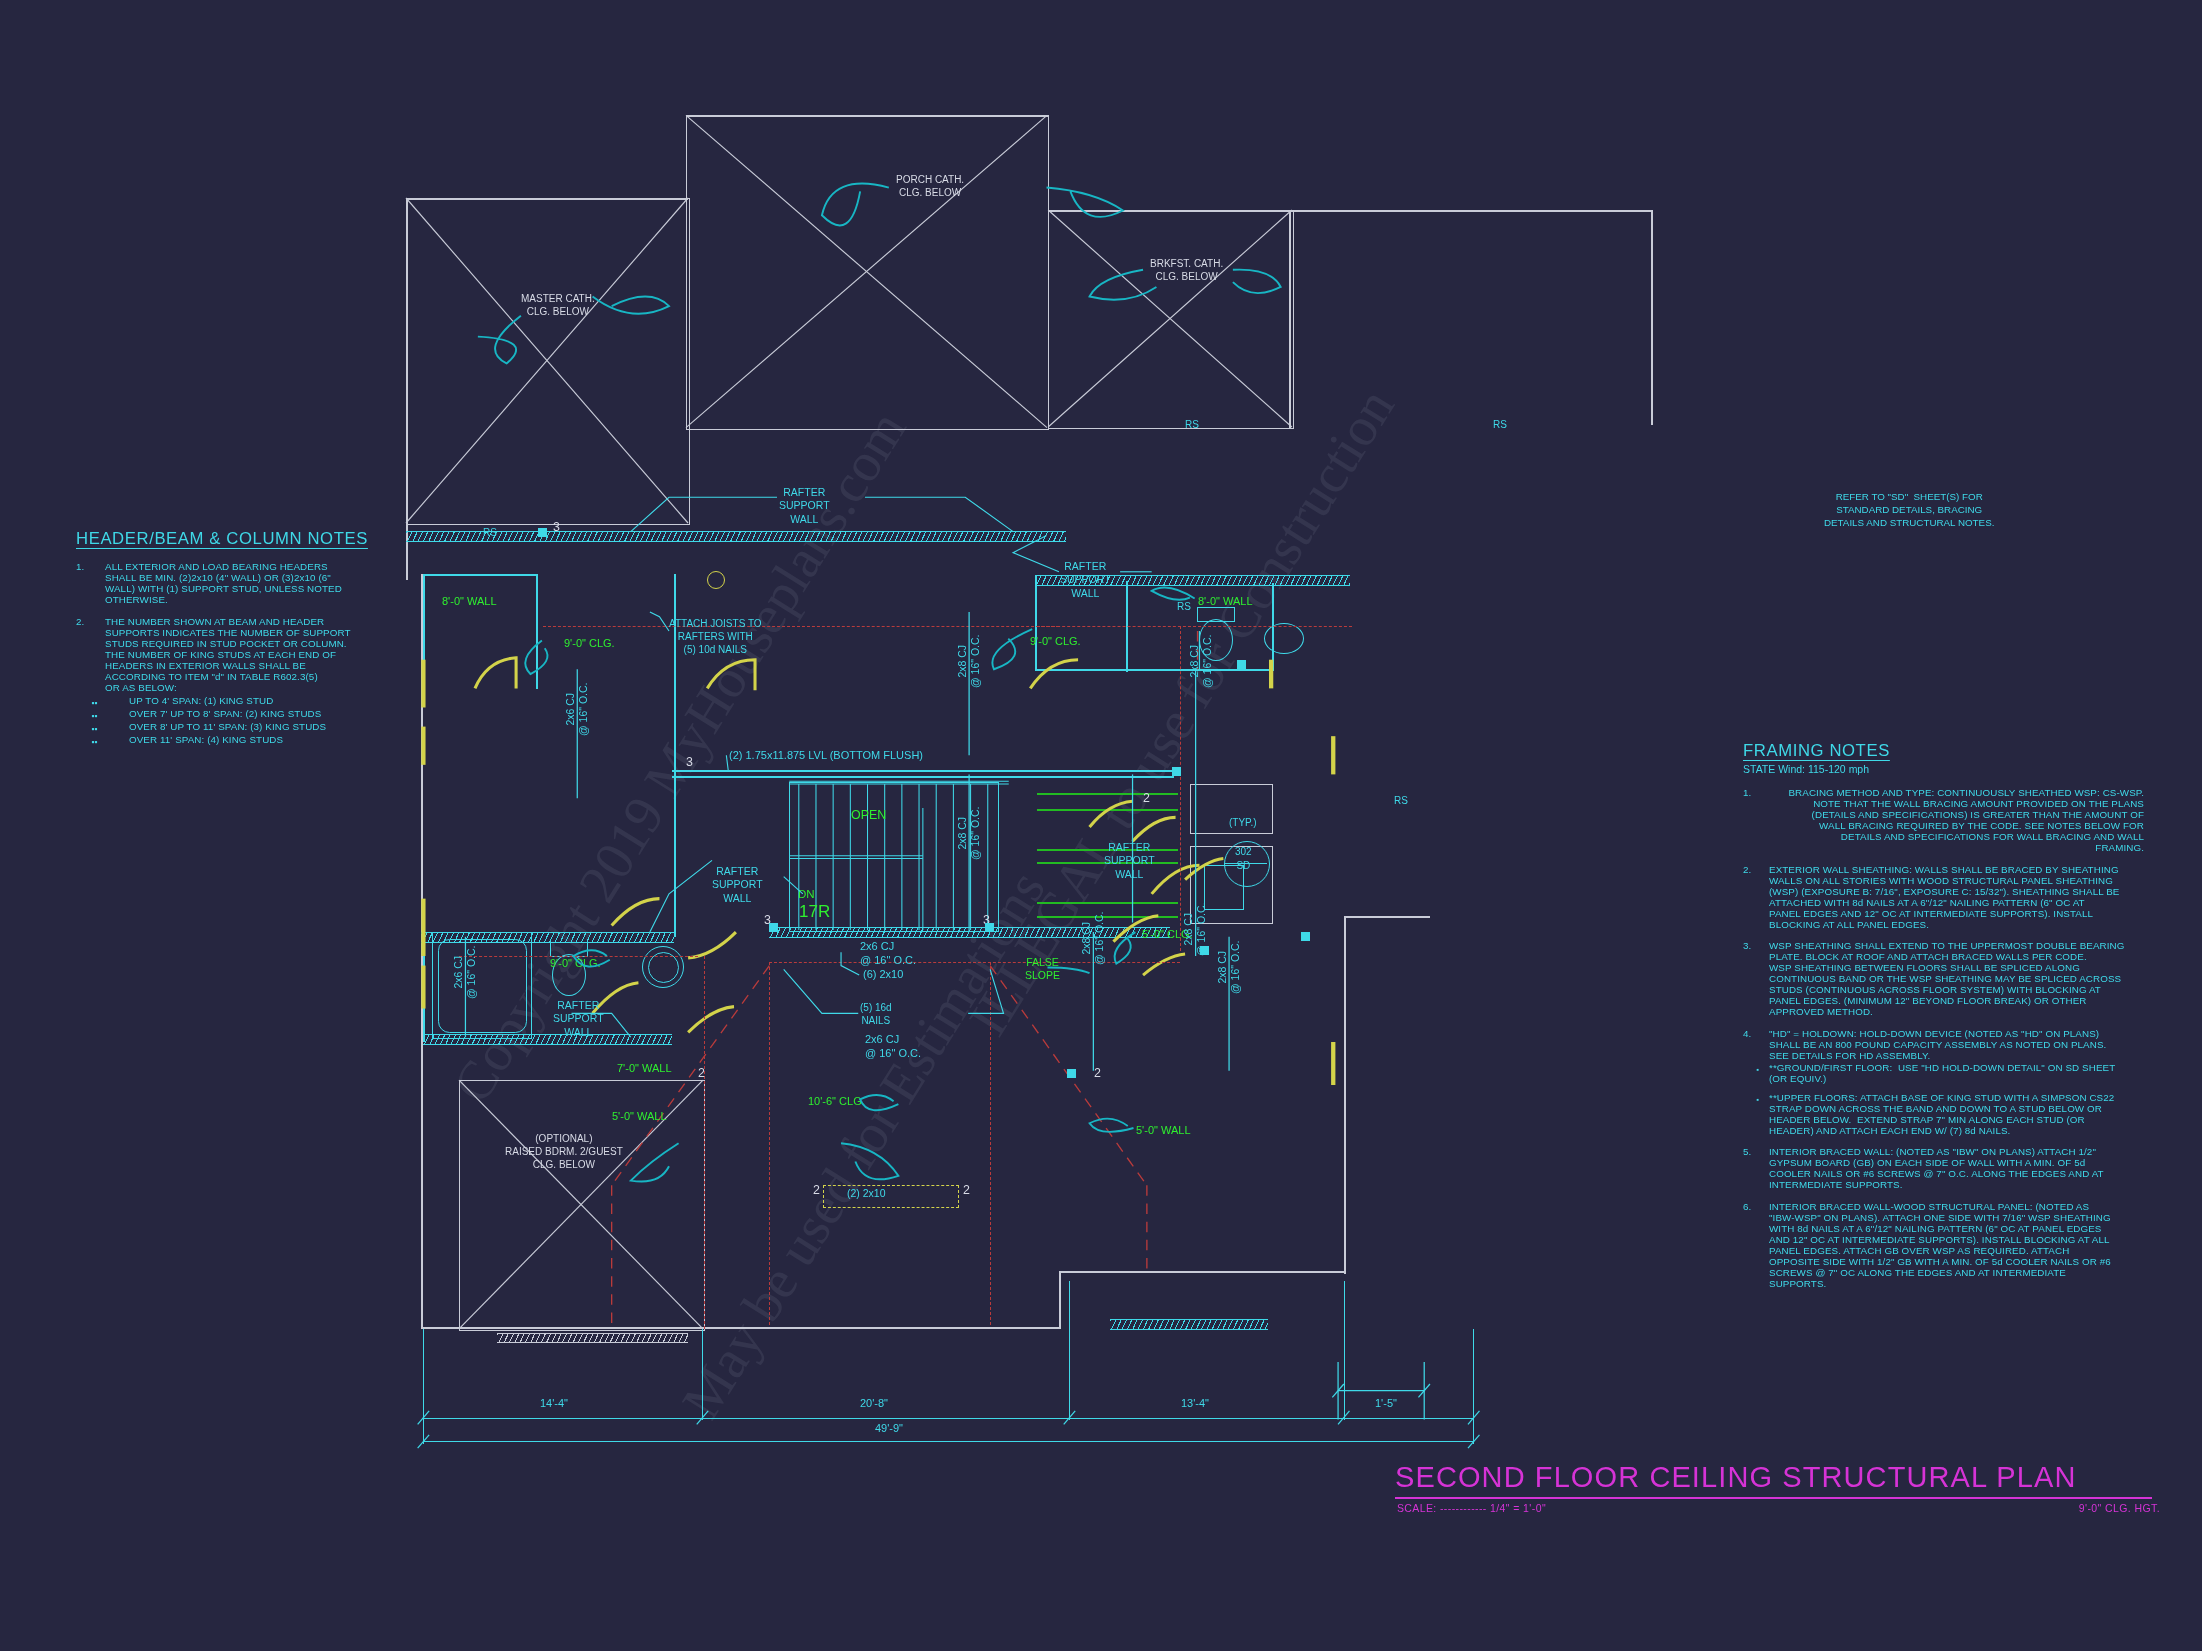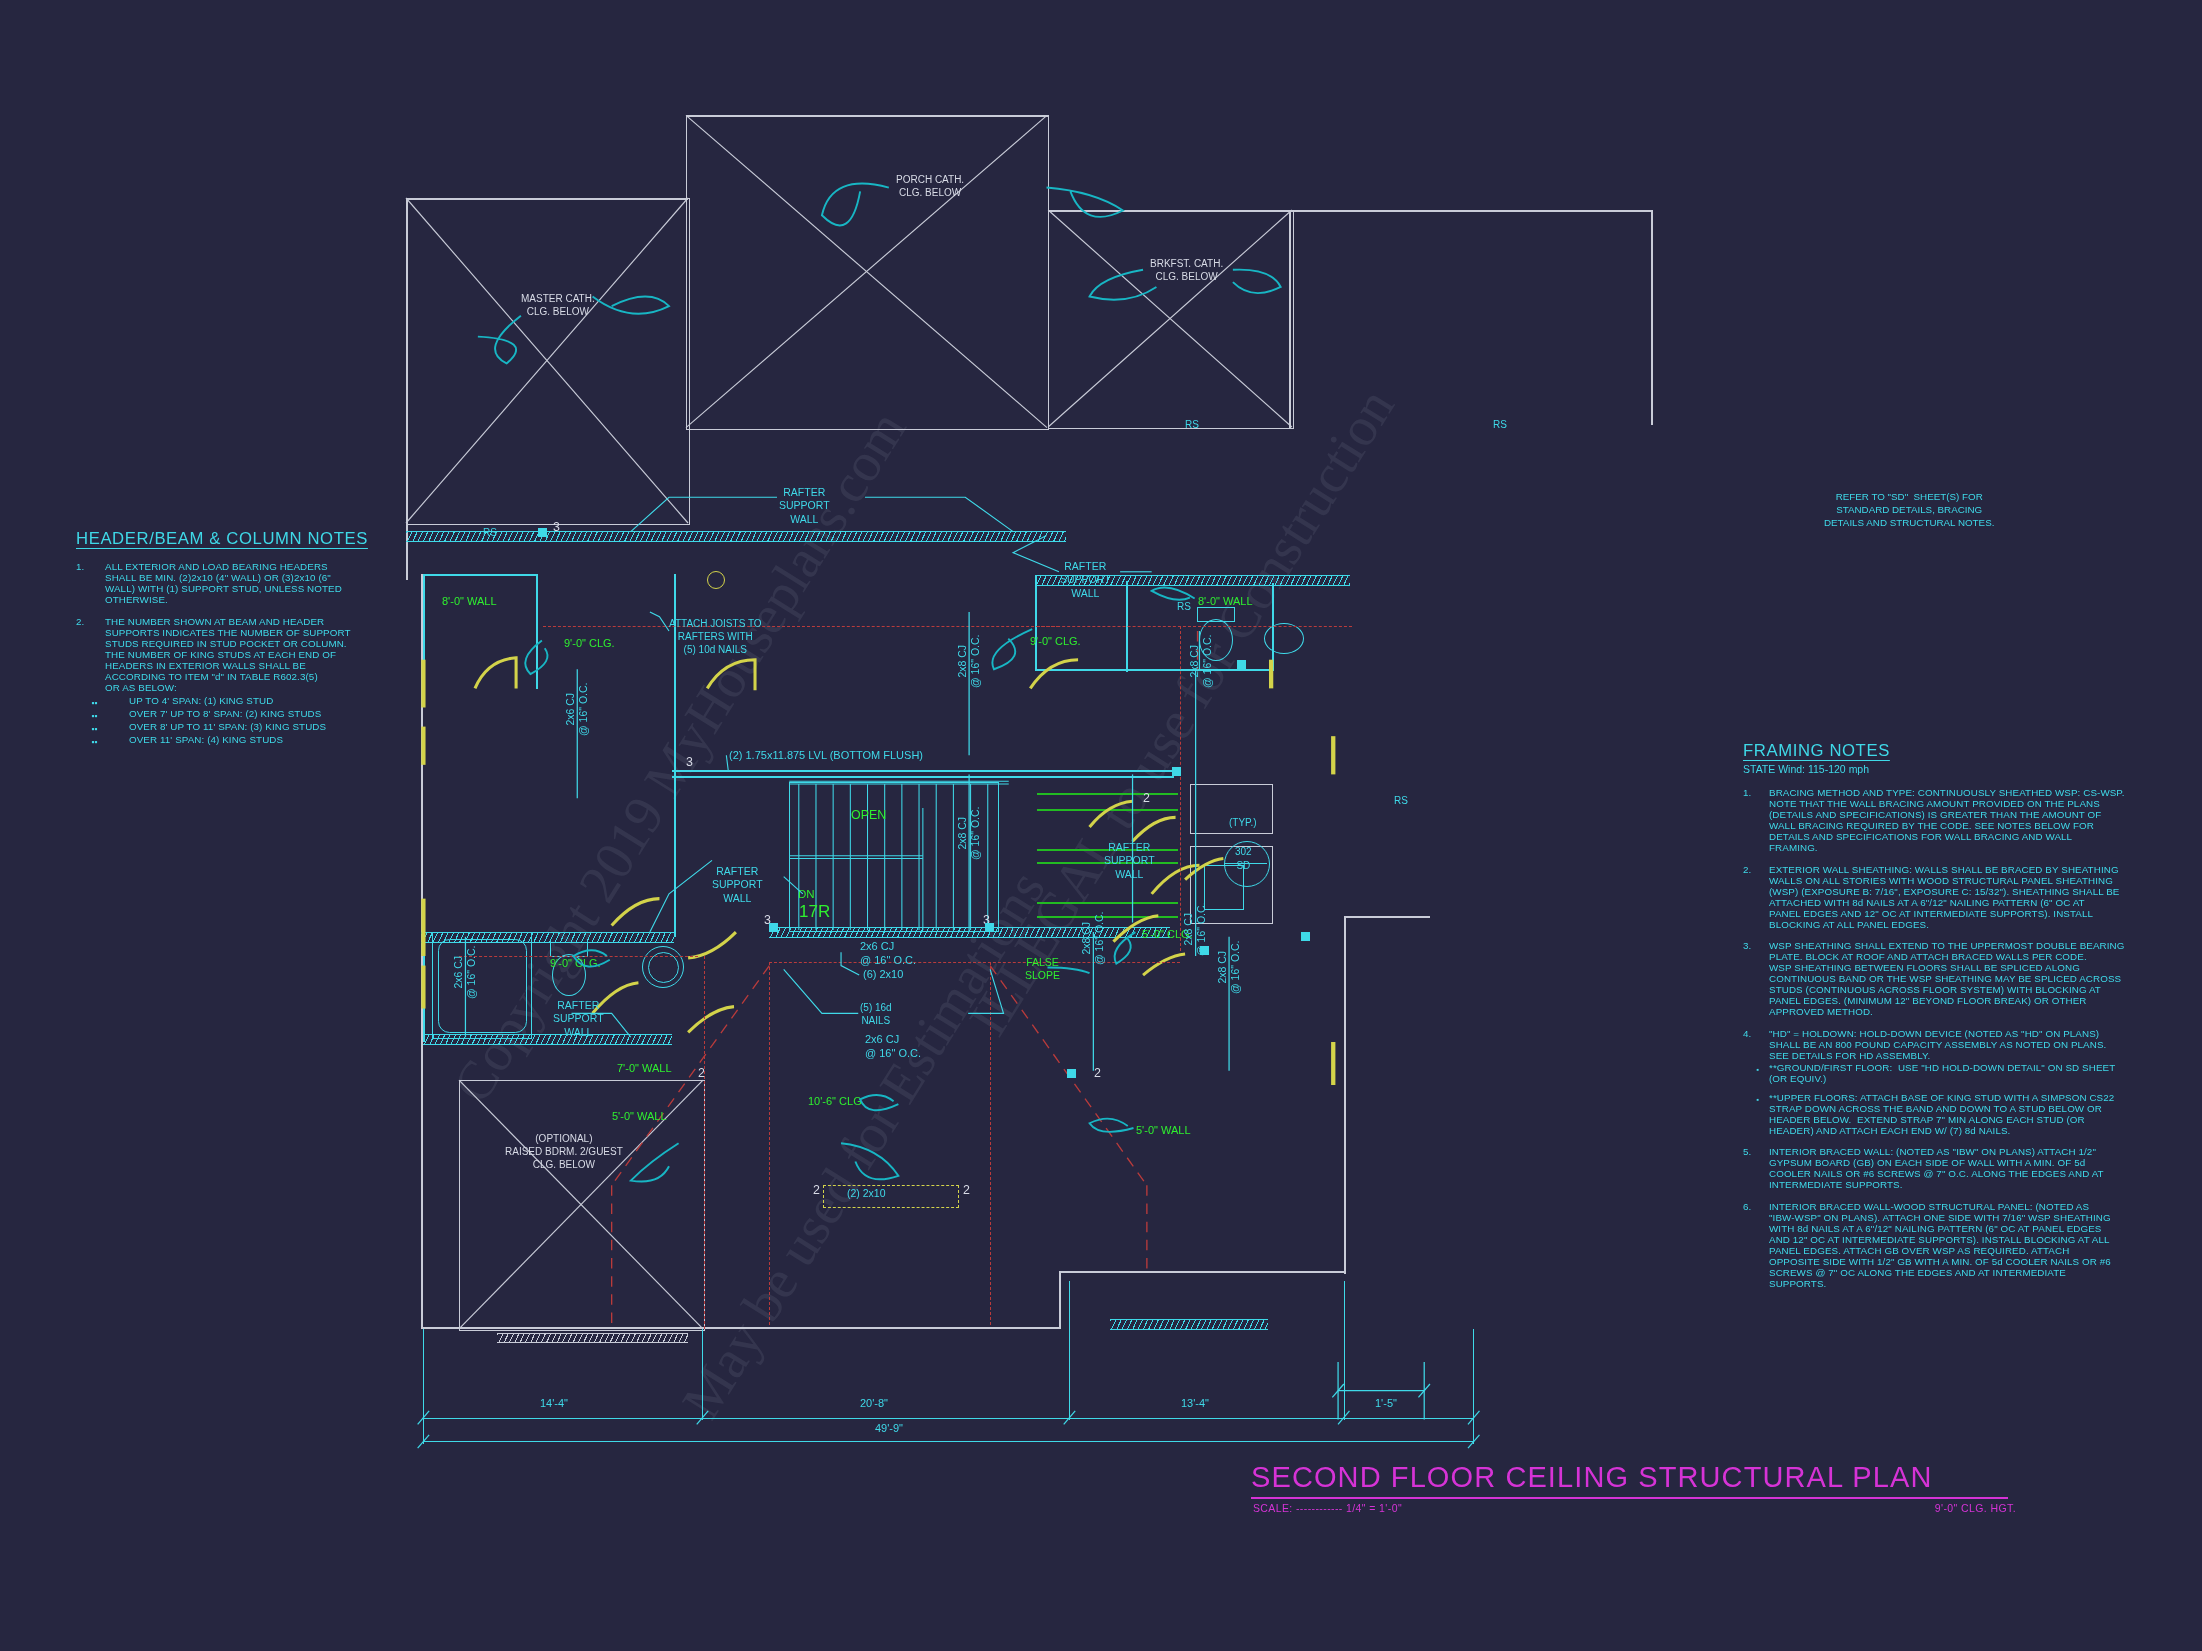--- a/index.html
+++ b/index.html
@@ -422,21 +422,21 @@
   <div class="t cyan" style="left: 1824px; top: 490px; font-size: 9.8px; text-align: center; line-height: 1.35; white-space: pre;">REFER TO "SD"  SHEET(S) FOR
 STANDARD DETAILS, BRACING
 DETAILS AND STRUCTURAL NOTES.</div>
 
   <div class="tb" style="left:1743px;top:741px;width:401px;">
     <div class="noteTitle cyan">FRAMING NOTES</div>
     <div class="cyan" style="font-size:10.5px;margin-top:1.9px;">STATE Wind: 115-120 mph</div>
 
     <div style="position:relative;margin-top:12.4px;">
       <div class="numCol cyan" style="left:0;top:0;">1.</div>
-      <div class="noteBody cyan" style="margin-left: 26px; white-space: pre;">BRACING METHOD AND TYPE: CONTINUOUSLY SHEATHED WSP: CS-WSP.
+      <div class="noteBody cyan" style="margin-left: 26px; white-space: pre; text-align: right;">BRACING METHOD AND TYPE: CONTINUOUSLY SHEATHED WSP: CS-WSP.
 NOTE THAT THE WALL BRACING AMOUNT PROVIDED ON THE PLANS
 (DETAILS AND SPECIFICATIONS) IS GREATER THAN THE AMOUNT OF
 WALL BRACING REQUIRED BY THE CODE. SEE NOTES BELOW FOR
 DETAILS AND SPECIFICATIONS FOR WALL BRACING AND WALL
 FRAMING.</div>
     </div>
     <div style="position:relative;margin-top:10.5px;">
       <div class="numCol cyan" style="left:0;top:0;">2.</div>
       <div class="noteBody cyan" style="margin-left: 26px; white-space: pre;">EXTERIOR WALL SHEATHING: WALLS SHALL BE BRACED BY SHEATHING
 WALLS ON ALL STORIES WITH WOOD STRUCTURAL PANEL SHEATHING
@@ -486,21 +486,21 @@
 "IBW-WSP" ON PLANS). ATTACH ONE SIDE WITH 7/16" WSP SHEATHING
 WITH 8d NAILS AT A 6"/12" NAILING PATTERN (6" OC AT PANEL EDGES
 AND 12" OC AT INTERMEDIATE SUPPORTS). INSTALL BLOCKING AT ALL
 PANEL EDGES. ATTACH GB OVER WSP AS REQUIRED. ATTACH
 OPPOSITE SIDE WITH 1/2" GB WITH A MIN. OF 5d COOLER NAILS OR #6
 SCREWS @ 7" OC ALONG THE EDGES AND AT INTERMEDIATE
 SUPPORTS.</div>
     </div>
   </div>
 
-  <div class="tb" style="left:1251px;top:1461px;width:765px;">
+  <div class="tb" style="left:1395px;top:1461px;width:765px;">
     <div class="titleMain">SECOND FLOOR CEILING STRUCTURAL PLAN</div>
     <div style="height:2.9px;"></div>
     <div style="width:757px;height:1.9px;background:#d633d6;"></div>
     <div style="position:relative;height:17px;margin-top:2.9px;">
       <span class="titleSub" style="position:absolute;left:1.9px;top:0;">SCALE: ------------ 1/4" = 1'-0"</span>
       <span class="titleSub" style="position:absolute;right:0;top:0;">9'-0" CLG. HGT.</span>
     </div>
   </div>
 
   <div class="t cyan" style="left:1370px;top:1375px;font-size:10.5px;"></div>

